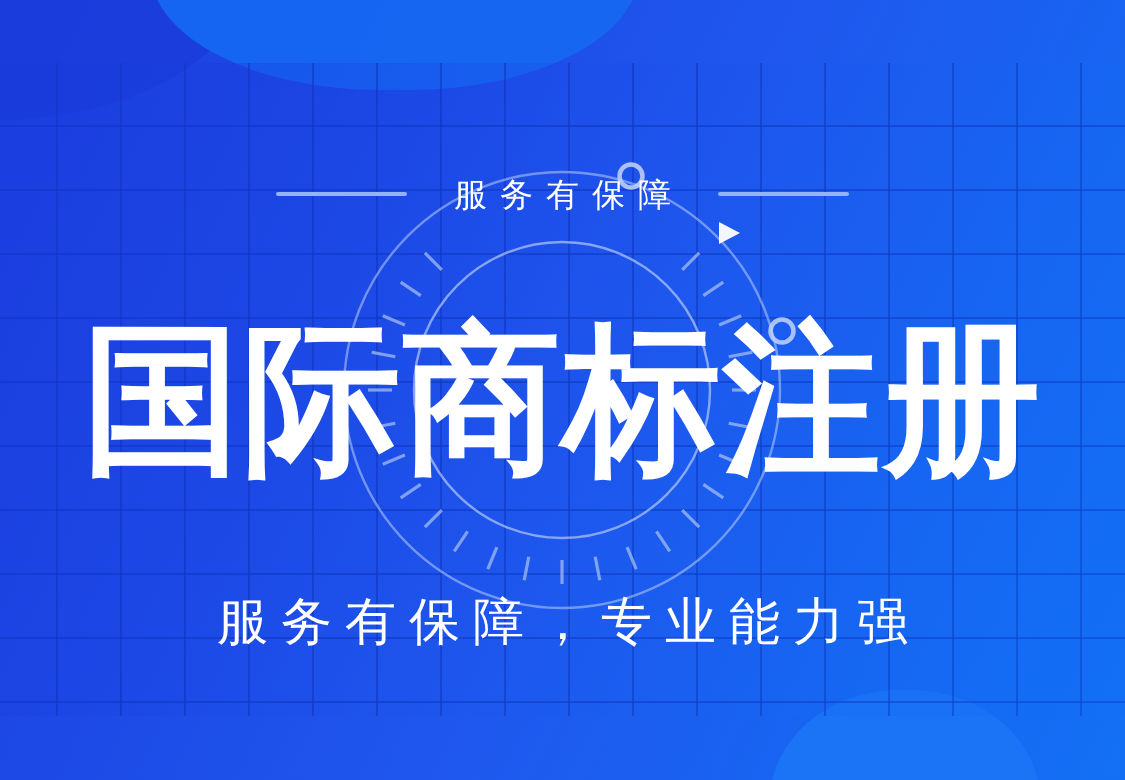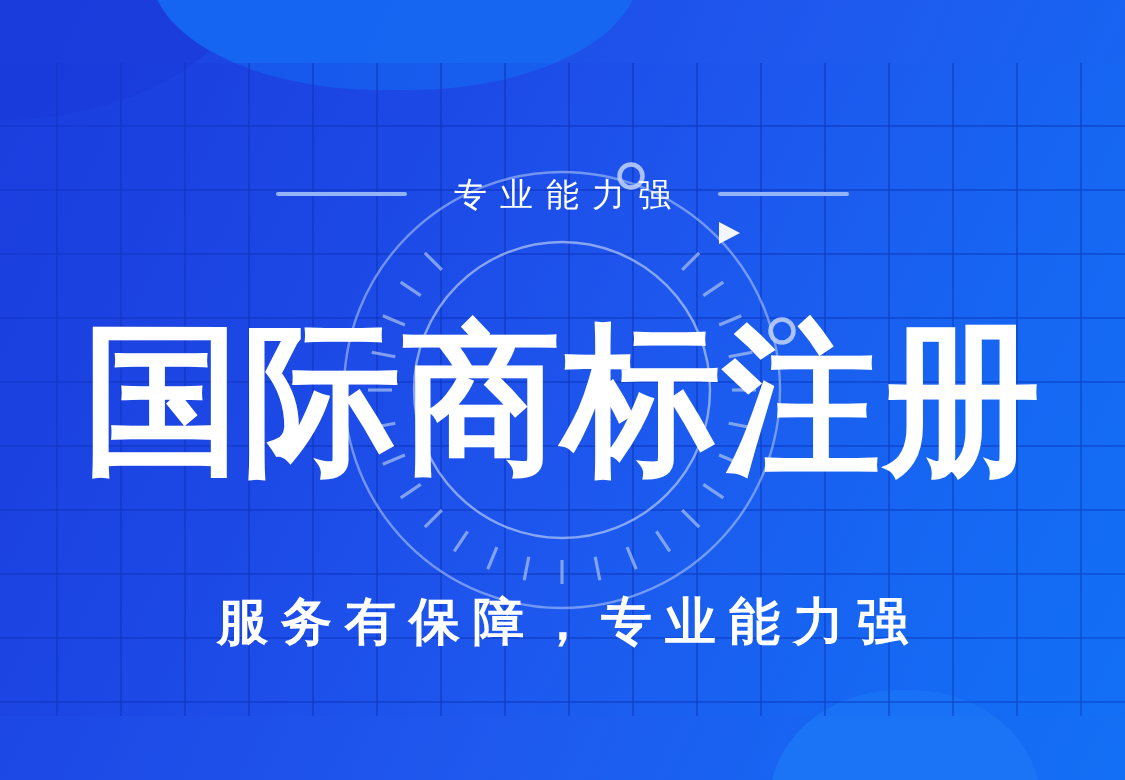--- a/index.html
+++ b/index.html
@@ -131,21 +131,21 @@
     transform-origin: top center;
   }
 
   #subtitle {
     position: absolute;
     left: 0;
     top: 596px;
     width: 1125px;
     text-align: center;
     font-size: 51px;
-    font-weight: 700;
+    font-weight: 400;
     letter-spacing: 13px;
     text-indent: 13px;
     line-height: 1;
     color: #ffffff;
   }
 </style>
 </head>
 <body>
 
 <div id="poster">
@@ -187,21 +187,21 @@
       </g>
     <circle cx="562" cy="390" r="148" fill="none" stroke="#b9cdf7" stroke-width="2.4" opacity="0.68"></circle>
     <circle cx="562" cy="390" r="218" fill="none" stroke="#b9cdf7" stroke-width="2.4" opacity="0.55"></circle>
     <circle cx="631" cy="176" r="11.5" fill="none" stroke="#c3d3f8" stroke-width="4.5" opacity="0.85"></circle>
     <circle cx="782" cy="331" r="11.5" fill="none" stroke="#c3d3f8" stroke-width="4.5" opacity="0.85"></circle>
     <polygon points="719,222 740,233 719,244" fill="#ffffff" opacity="0.95"></polygon>
   </svg>
 
   <div id="eyebrow-row">
     <span class="rule"></span>
-    <span id="eyebrow" class="txt" style="position:static">专业能力强</span>
+    <span id="eyebrow" class="txt" style="position:static">服务有保障</span>
     <span class="rule"></span>
   </div>
 
   <div id="main-title">国际商标注册</div>
 
   <div id="subtitle">服务有保障，专业能力强</div>
 
 </div>
 
 </body></html>

